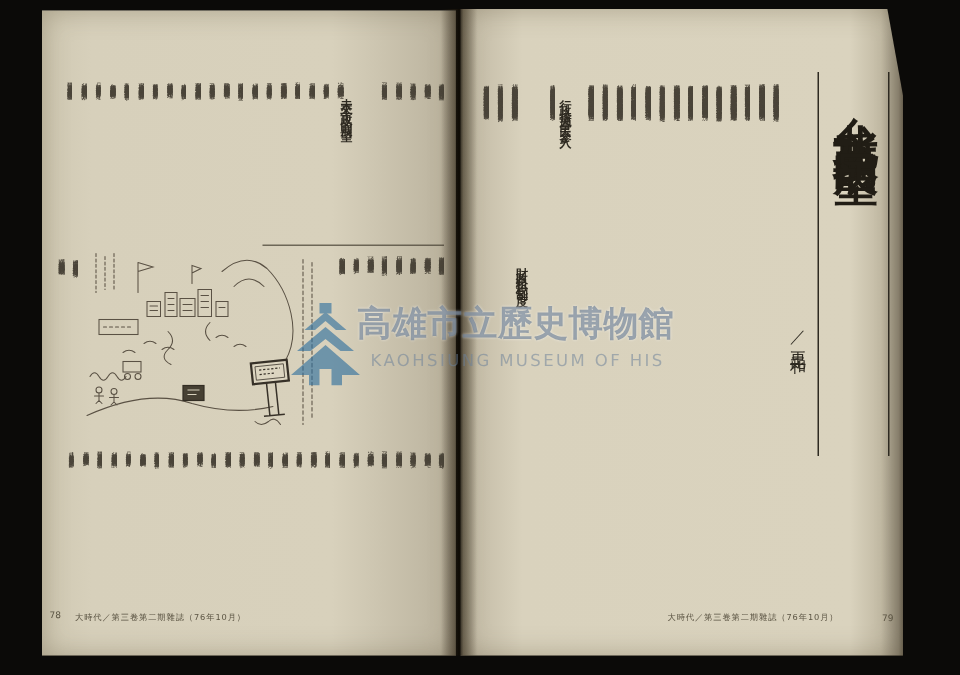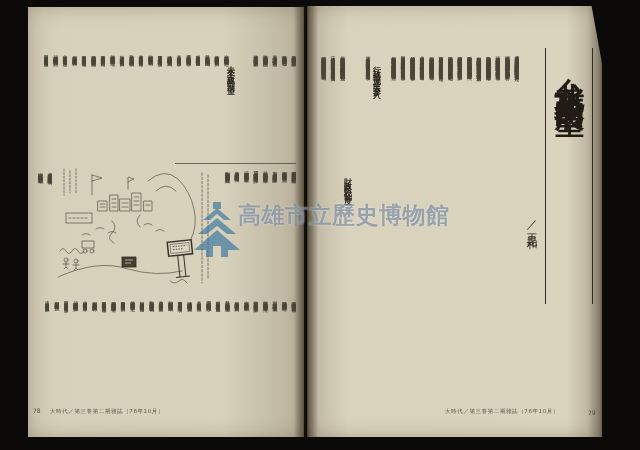--- a/index.html
+++ b/index.html
@@ -205,15 +205,16 @@
   <div class="watermark">
     <svg class="wm-logo" width="46" height="55" viewBox="0 0 46 55">
       <g fill="#2e6f9e">
         <rect x="19" y="0" width="8" height="7"></rect>
         <path d="M23,6 L37,18 L30,18 L23,12 L16,18 L9,18 Z"></path>
         <path d="M23,16 L42,32 L33,32 L23,24 L13,32 L4,32 Z"></path>
         <path d="M23,28 L46,48 L34,48 L34,55 L27,55 L27,44 L19,44 L19,55 L12,55 L12,48 L0,48 Z"></path>
       </g>
     </svg>
     <div class="wm-cn">高雄市立歷史博物館</div>
+    <div class="wm-en">KAOHSIUNG MUSEUM OF HIS</div>
   </div>
 
 </div>
 
 </body></html>

